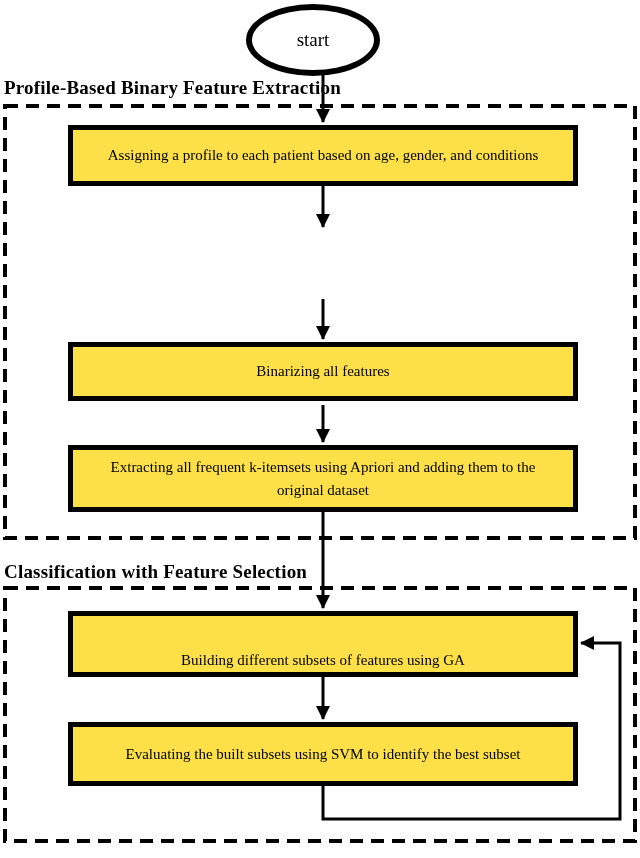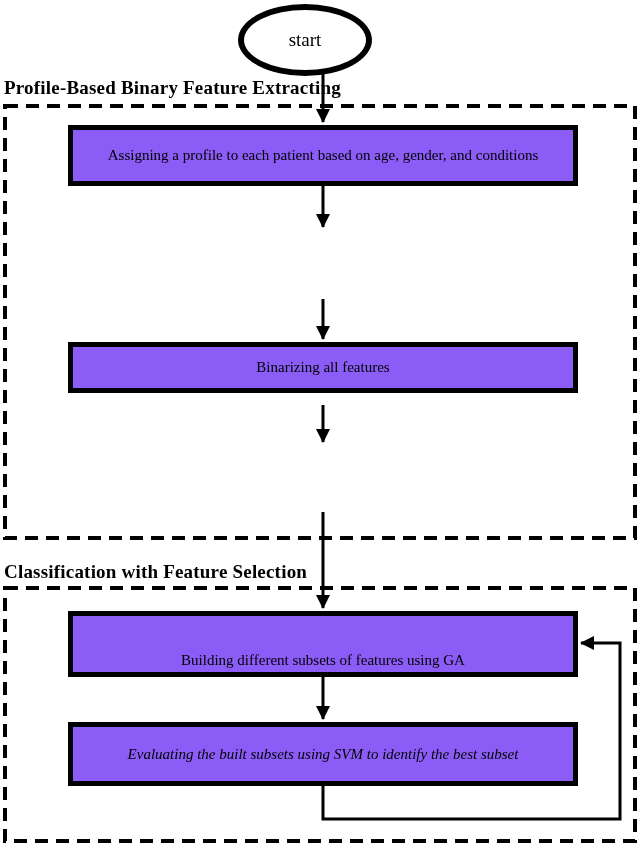--- a/index.html
+++ b/index.html
@@ -7,21 +7,21 @@
     position: relative;
     width: 640px;
     height: 858px;
     background: #ffffff;
     font-family: "Liberation Serif", serif;
     color: #000000;
     overflow: hidden;
   }
   .terminal {
     position: absolute;
-    left: 238px; top: 4px;
+    left: 246px; top: 4px;
     width: 134px; height: 72px;
     border: 6px solid #000000;
     border-radius: 50%;
     box-sizing: border-box;
     background: #ffffff;
     display: flex; align-items: center; justify-content: center;
     font-size: 19px;
   }
   .section-title {
     position: absolute;
@@ -32,62 +32,65 @@
     white-space: nowrap;
   }
   #title-extraction { top: 77px; }
   #title-classification { top: 561px; text-align: right; }
   .box {
     position: absolute;
     left: 68px;
     width: 510px;
     border: 5px solid #000000;
     box-sizing: border-box;
-    background: #8b5cf6;
+    background: #fde047;
     display: flex; align-items: center; justify-content: center;
     text-align: center;
     font-size: 15px;
     line-height: 23px;
     padding: 0 14px;
   }
   #box-1 { top: 125px; height: 61px; }
   #box-2 { top: 230px; height: 69px; }
-  #box-3 { top: 342px; height: 51px; text-align: center; }
+  #box-3 { top: 342px; height: 59px; text-align: center; }
   #box-4 { top: 445px; height: 67px; }
   #box-5 { top: 611px; height: 66px; align-items: flex-end; }
-  #box-6 { top: 722px; height: 64px; font-style: italic; }
+  #box-6 { top: 722px; height: 64px; }
   svg.layer {
     position: absolute;
     left: 0; top: 0;
     width: 640px; height: 858px;
     pointer-events: none;
   }
 </style>
 </head>
 <body>
 
 <div id="canvas">
 
   <div class="terminal">
     <span>start</span>
   </div>
 
-  <div class="section-title" id="title-extraction">Profile-Based Binary Feature Extracting</div>
+  <div class="section-title" id="title-extraction">Profile-Based Binary Feature Extraction</div>
 
   <div class="section-title" id="title-classification">Classification with Feature Selection</div>
 
   <div class="box" id="box-1">
     <span>Assigning a profile to each patient based on age, gender, and conditions</span>
   </div>
 
 
   <div class="box" id="box-3">
     <span>Binarizing all features</span>
   </div>
 
+  <div class="box" id="box-4">
+    <span>Extracting all frequent k-itemsets using Apriori and adding them to the original dataset</span>
+  </div>
 
   <div class="box" id="box-5">
     <span>Building different subsets of features using GA</span>
   </div>
 
   <div class="box" id="box-6">
     <span>Evaluating the built subsets using SVM to identify the best subset</span>
   </div>
 
   <svg class="layer" viewBox="0 0 640 858" xmlns="http://www.w3.org/2000/svg">

